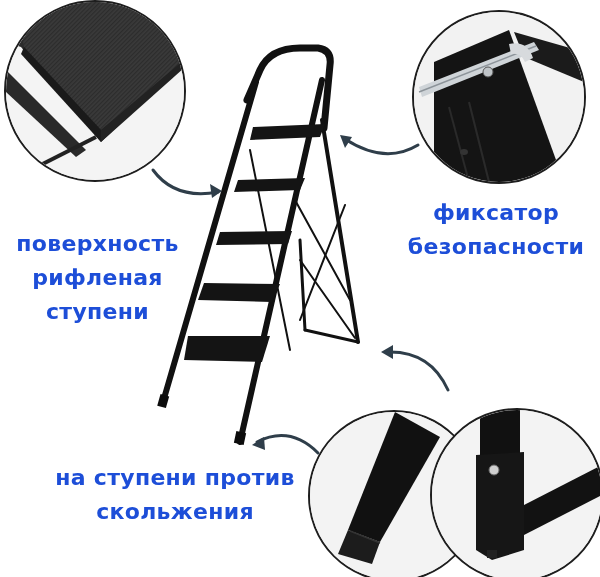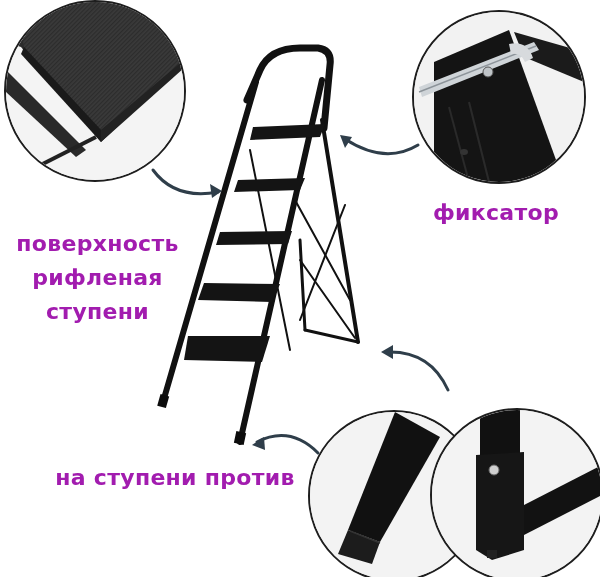--- a/index.html
+++ b/index.html
@@ -5,21 +5,21 @@
     html, body { margin: 0; padding: 0; }
     body {
       width: 600px; height: 577px; overflow: hidden;
       background: #ffffff;
       font-family: "DejaVu Sans", "Liberation Sans", sans-serif;
     }
     .canvas { position: relative; width: 600px; height: 577px; background: #ffffff; }
 
     .label {
       position: absolute;
-      color: #a21caf;
+      color: #1d4ed8;
       font-weight: bold;
       font-size: 22px;
       line-height: 34px;
       text-align: center;
       letter-spacing: 0.3px;
     }
     .label span { display: block; white-space: nowrap; }
     #label-steps { left: 0; top: 227px; width: 195px; }
     #label-lock  { left: 396px; top: 196px; width: 200px; }
     #label-caps  { left: 30px;  top: 461px; width: 290px; }
@@ -138,18 +138,20 @@
   </svg>
 
   <div class="label" id="label-steps">
     <span>поверхность</span>
     <span>рифленая</span>
     <span>ступени</span>
   </div>
 
   <div class="label" id="label-lock">
     <span>фиксатор</span>
+    <span>безопасности</span>
   </div>
 
   <div class="label" id="label-caps">
     <span>на ступени против</span>
+    <span>скольжения</span>
   </div>
 </div>
 
 </body></html>

